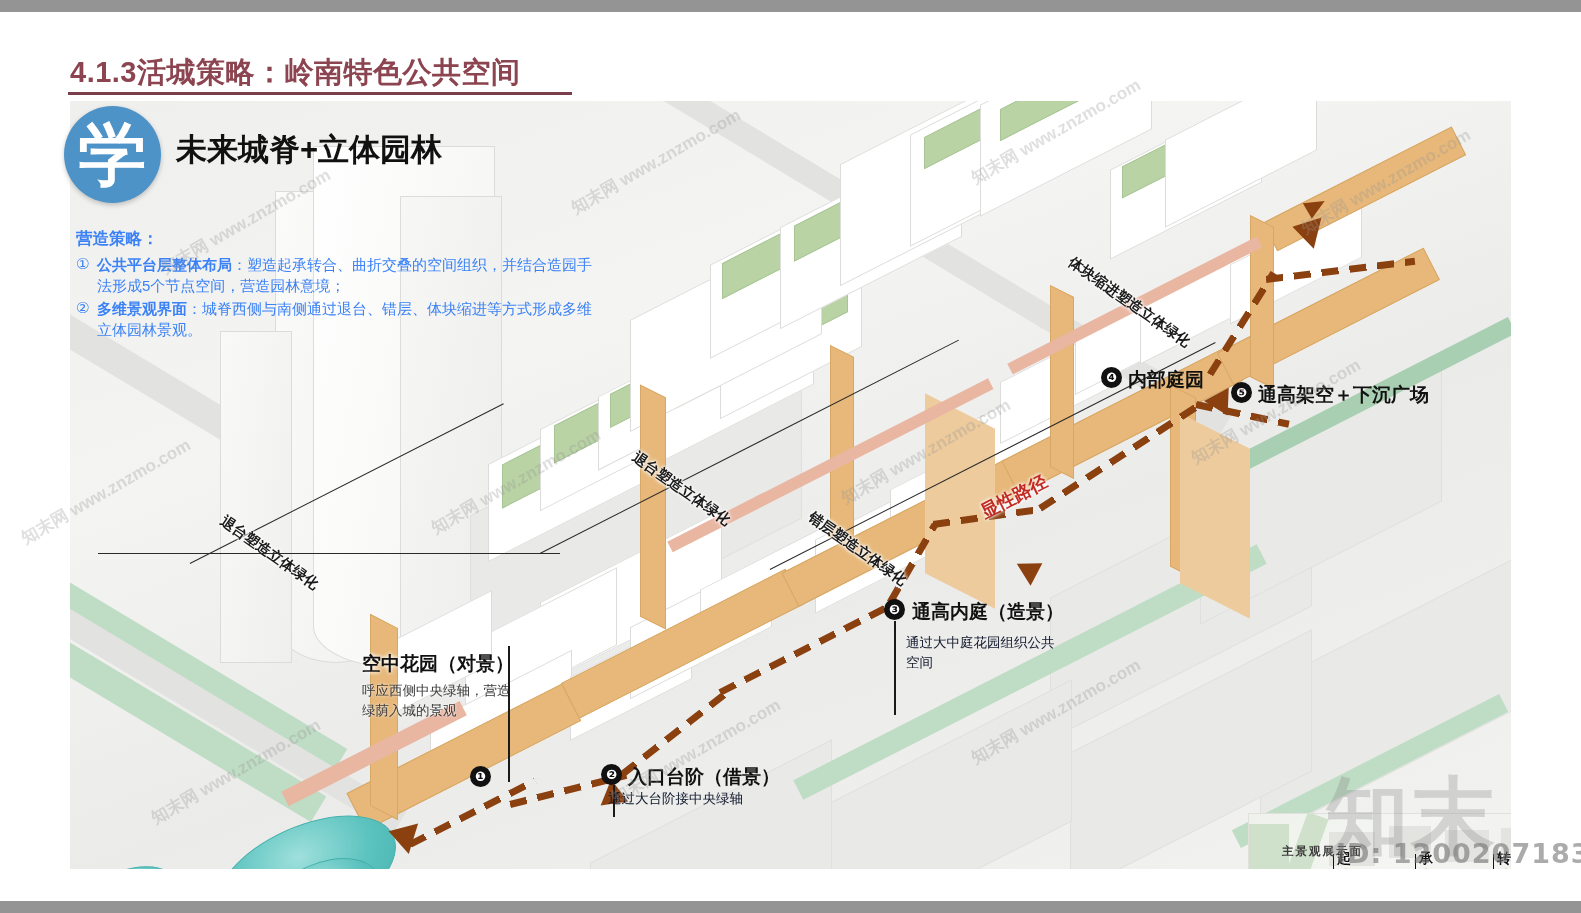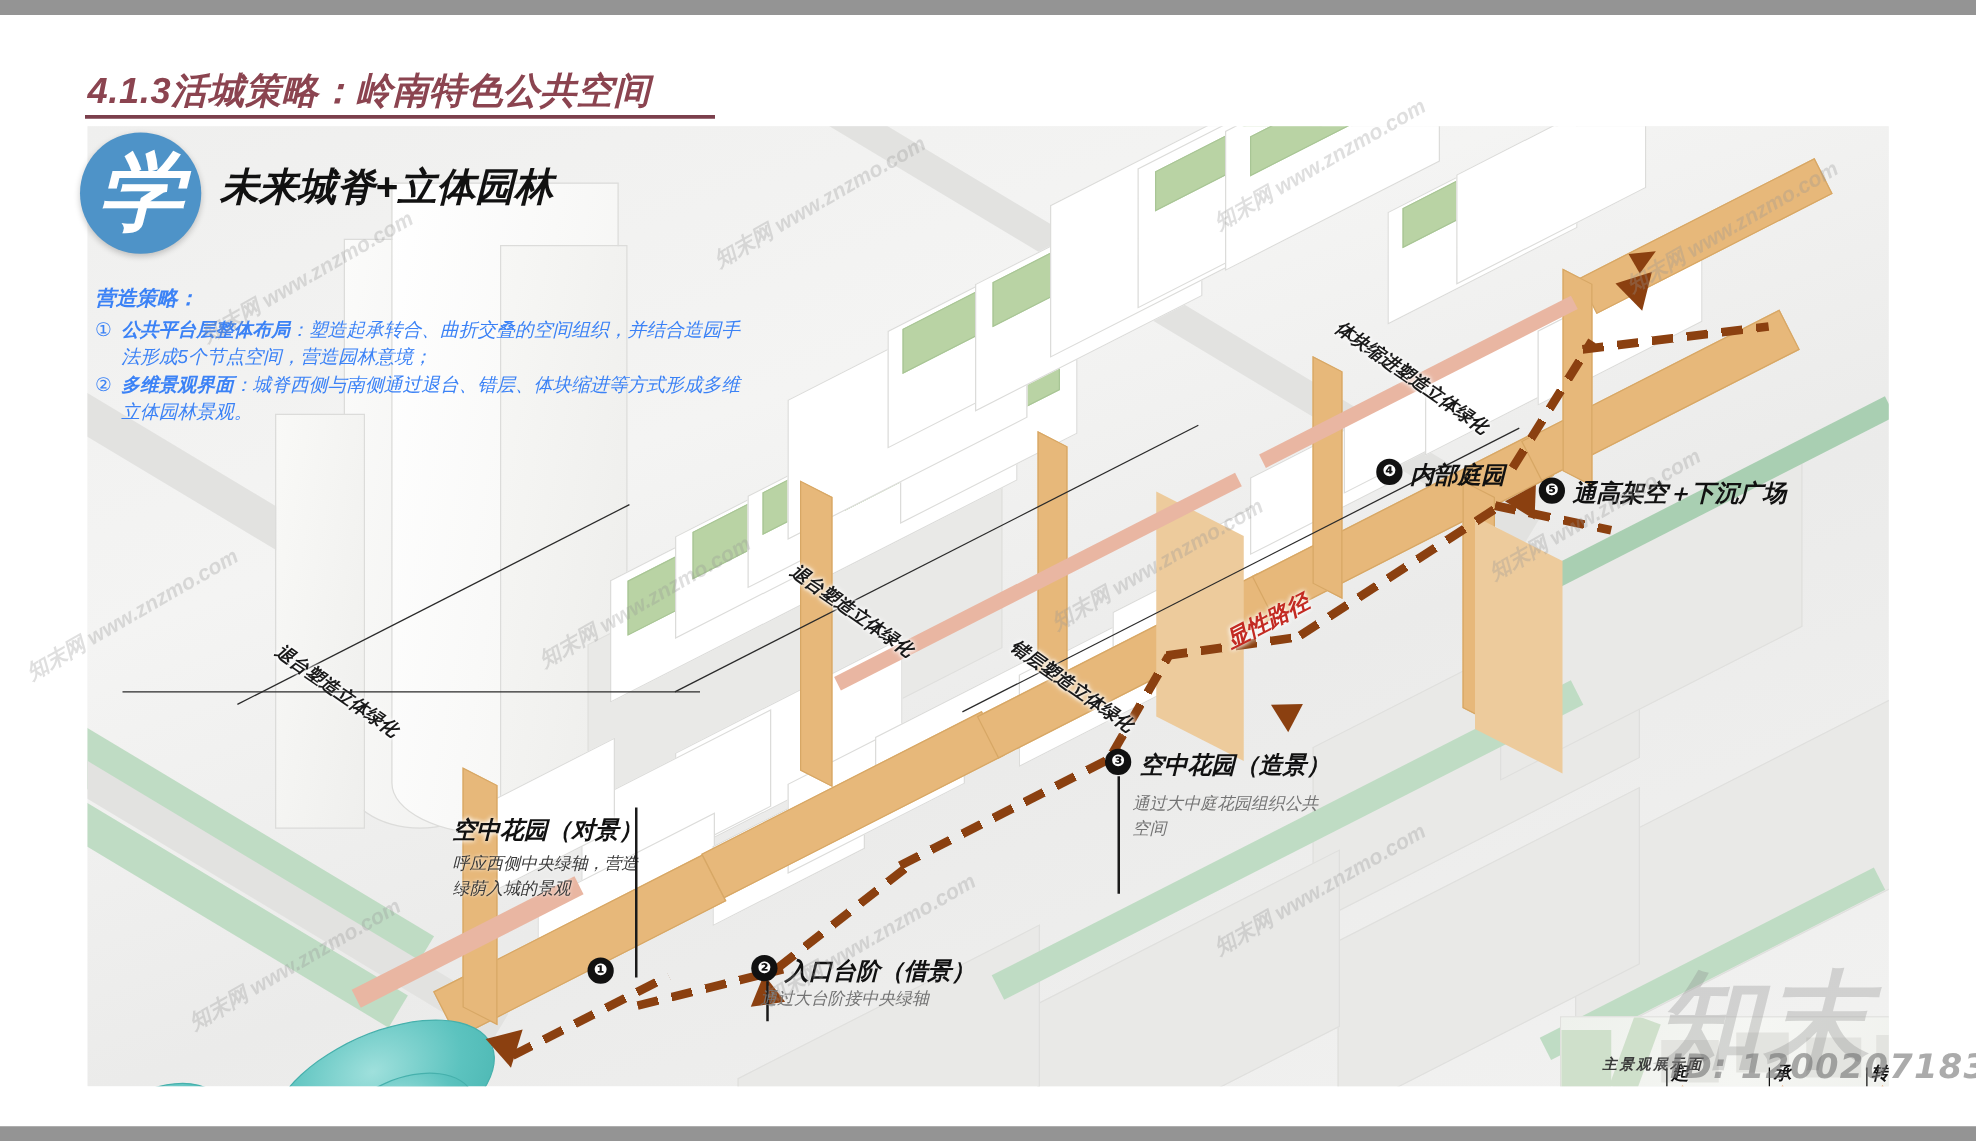--- a/index.html
+++ b/index.html
@@ -1,17 +1,17 @@
 <!DOCTYPE html>
 <html><head>
 <meta charset="utf-8">
 <style>
   html,body{margin:0;padding:0;background:#ffffff;}
   body{width:1581px;height:913px;overflow:hidden;font-family:"Liberation Sans","DejaVu Sans",sans-serif;}
-  #page{position:relative;width:1581px;height:913px;background:#ffffff;overflow:hidden;font-style:italic;}
+  #page{position:relative;width:1581px;height:913px;background:#ffffff;overflow:hidden;}
 
   .topband{position:absolute;left:0;top:0;width:1581px;height:12px;background:#949494;}
   .botband{position:absolute;left:0;top:901px;width:1581px;height:12px;background:#949494;}
 
   
   #slide-title{position:absolute;left:70px;top:53px;font-size:29px;font-weight:bold;
     color:#8B4450;letter-spacing:.5px;white-space:nowrap;}
   #title-rule{position:absolute;left:68px;top:92px;width:504px;height:3px;background:#7B3F4C;}
 
   
@@ -36,21 +36,21 @@
   
   .dash{position:absolute;height:7px;background:repeating-linear-gradient(90deg,#8B4010 0 17px,transparent 17px 28px);
      transform-origin:0 50%;}
   .arrowbrown{position:absolute;width:0;height:0;border-style:solid;}
 
   
   .node{position:absolute;width:21px;height:21px;border-radius:50%;background:#111;color:#fff;
      font-size:13px;font-weight:bold;display:flex;align-items:center;justify-content:center;
      font-family:"DejaVu Sans",sans-serif;}
   .nodelabel{position:absolute;font-size:19px;font-weight:bold;color:#111;white-space:nowrap;}
-  .nodesub{position:absolute;font-size:13.5px;color:#737373;line-height:1.45;white-space:pre-line;}
+  .nodesub{position:absolute;font-size:13.5px;color:#0f172a;line-height:1.45;white-space:pre-line;}
   .leader{position:absolute;width:1.6px;background:#1a1a1a;}
 
   .diaglabel{position:absolute;font-size:14.5px;font-weight:bold;color:#1a1a1a;white-space:nowrap;
      transform-origin:0 50%;text-shadow:0 0 3px #fff,0 0 3px #fff,0 0 5px #fff;}
   .diagline{position:absolute;height:1.4px;background:#2a2a2a;transform-origin:0 50%;}
 
   #banner-strategy{position:absolute;left:30px;top:424px;font-size:18px;font-weight:bold;color:#111;
      white-space:nowrap;text-shadow:0 0 4px #fff,0 0 4px #fff,0 0 6px #fff;}
   #banner-underline{position:absolute;left:28px;top:452px;width:462px;height:1.4px;background:#2b2b2b;}
 
@@ -247,21 +247,21 @@
 绿荫入城的景观</div>
     <div class="leader" style="left:438px;top:545px;height:136px;"></div>
     <div class="node" style="left:400px;top:665px;">❶</div>
 
     <div class="node" style="left:531px;top:663px;">❷</div>
     <div class="nodelabel" style="left:558px;top:663px;">入口台阶（借景）</div>
     <div class="leader" style="left:543px;top:684px;height:32px;"></div>
     <div class="nodesub" style="left:538px;top:688px;">通过大台阶接中央绿轴</div>
 
     <div class="node" style="left:814px;top:498px;">❸</div>
-    <div class="nodelabel" style="left:842px;top:498px;">空中花园（造景）</div>
+    <div class="nodelabel" style="left:842px;top:498px;">通高内庭（造景）</div>
     <div class="leader" style="left:824px;top:520px;height:94px;"></div>
     <div class="nodesub" style="left:836px;top:532px;">通过大中庭花园组织公共
 空间</div>
 
     <div class="node" style="left:1031px;top:266px;">❹</div>
     <div class="nodelabel" style="left:1058px;top:266px;">内部庭园</div>
 
     <div class="node" style="left:1161px;top:281px;">❺</div>
     <div class="nodelabel" style="left:1188px;top:281px;">通高架空＋下沉广场</div>
 

